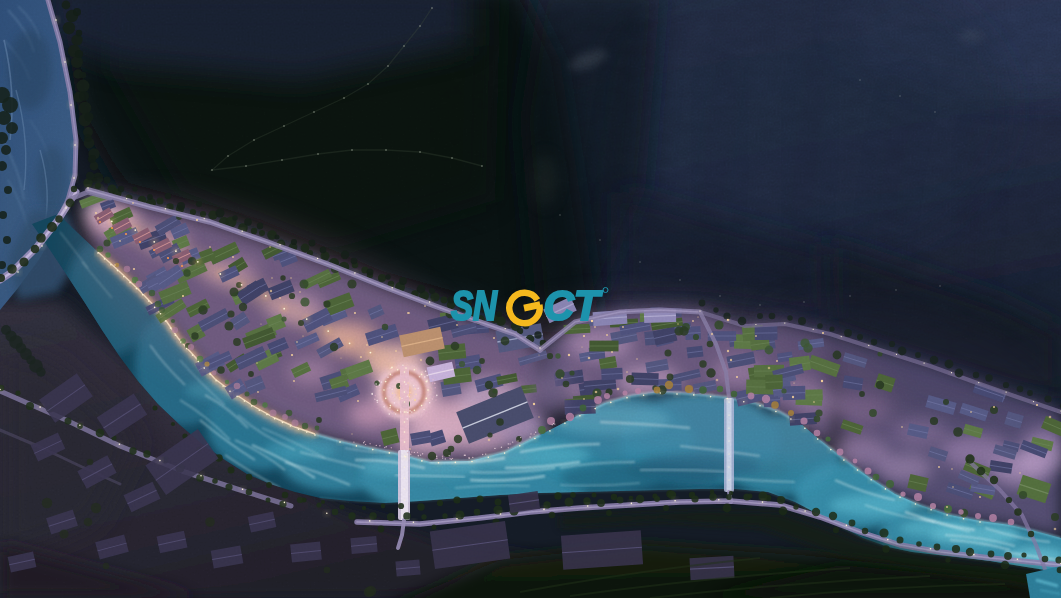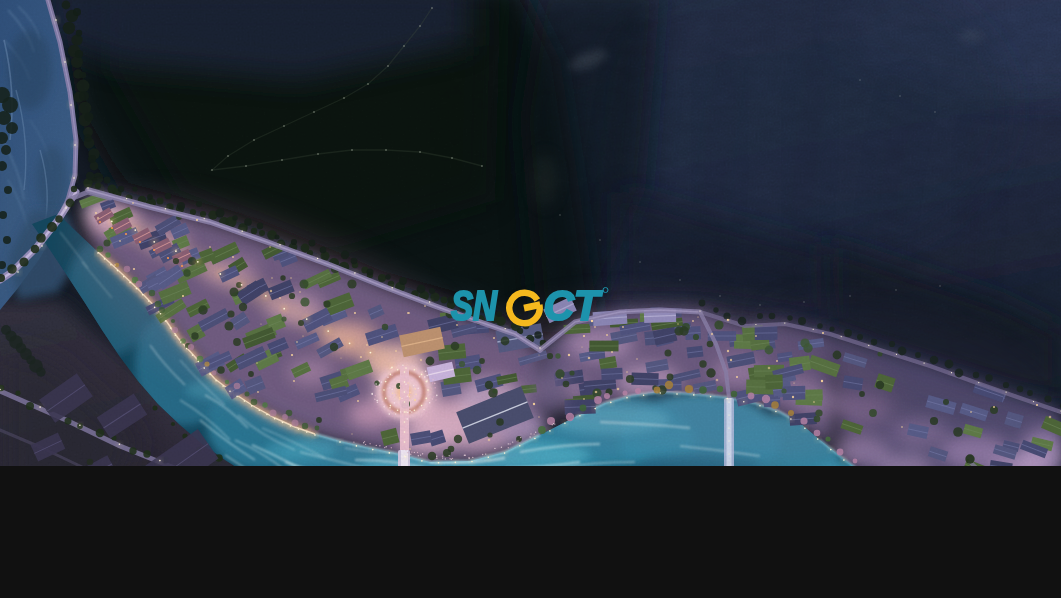--- a/index.html
+++ b/index.html
@@ -1,14 +1,14 @@
 <!DOCTYPE html>
 <html><head><meta charset="utf-8"><style>
 html,body{margin:0;padding:0;background:#111;}
-#c{position:relative;width:1061px;height:466px;overflow:hidden;font-family:"Liberation Sans",sans-serif;}
+#c{position:relative;width:1061px;height:598px;overflow:hidden;font-family:"Liberation Sans",sans-serif;}
 </style></head><body>
 <div id="c">
 <svg xmlns="http://www.w3.org/2000/svg" width="1061" height="598" viewBox="0 0 1061 598">
 <defs>
 <linearGradient id="mtR" x1="0.2" y1="0" x2="0.45" y2="1">
  <stop offset="0" stop-color="#2b3551"></stop>
           <stop offset="0.5" stop-color="#252e46"></stop>
  <stop offset="0.85" stop-color="#1c2434"></stop>
           <stop offset="1" stop-color="#171e2b"></stop>
 </linearGradient>

